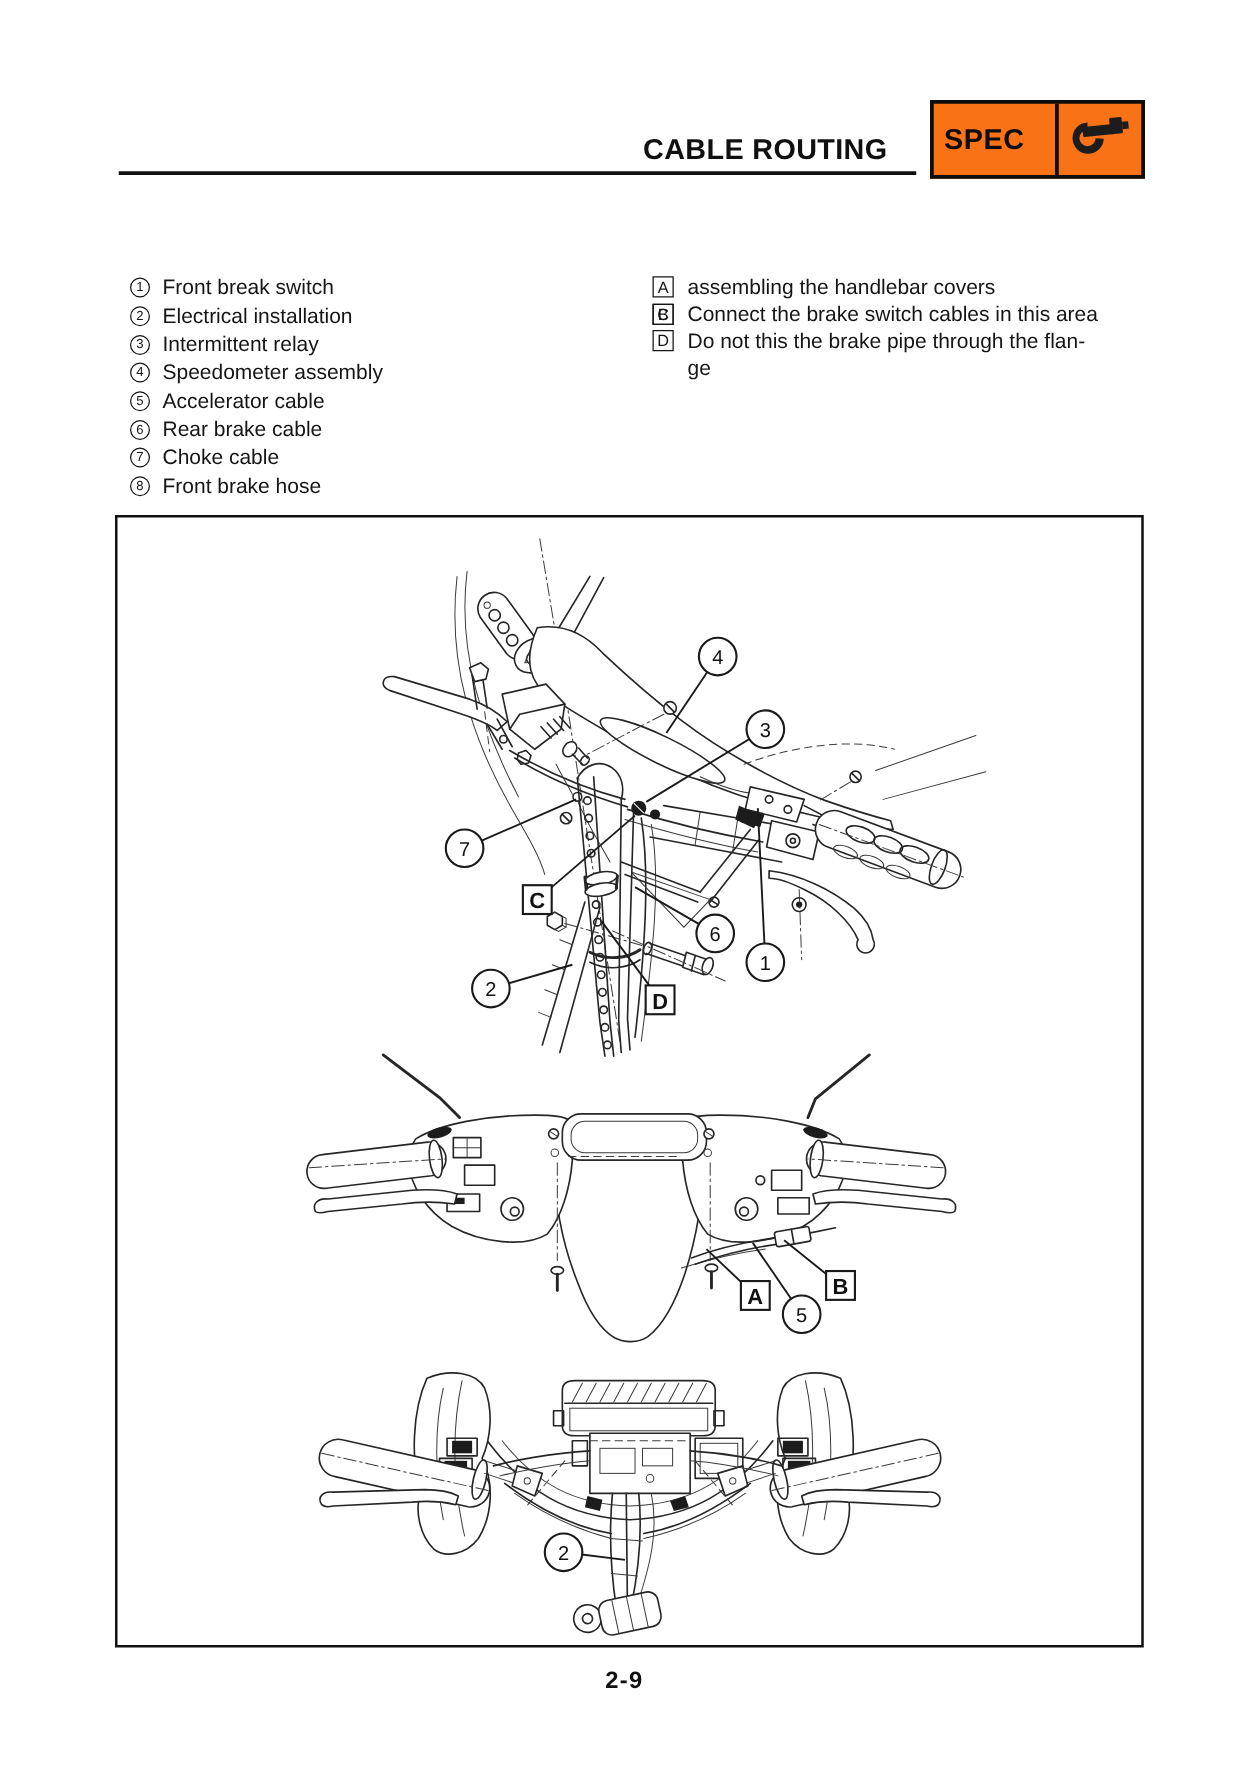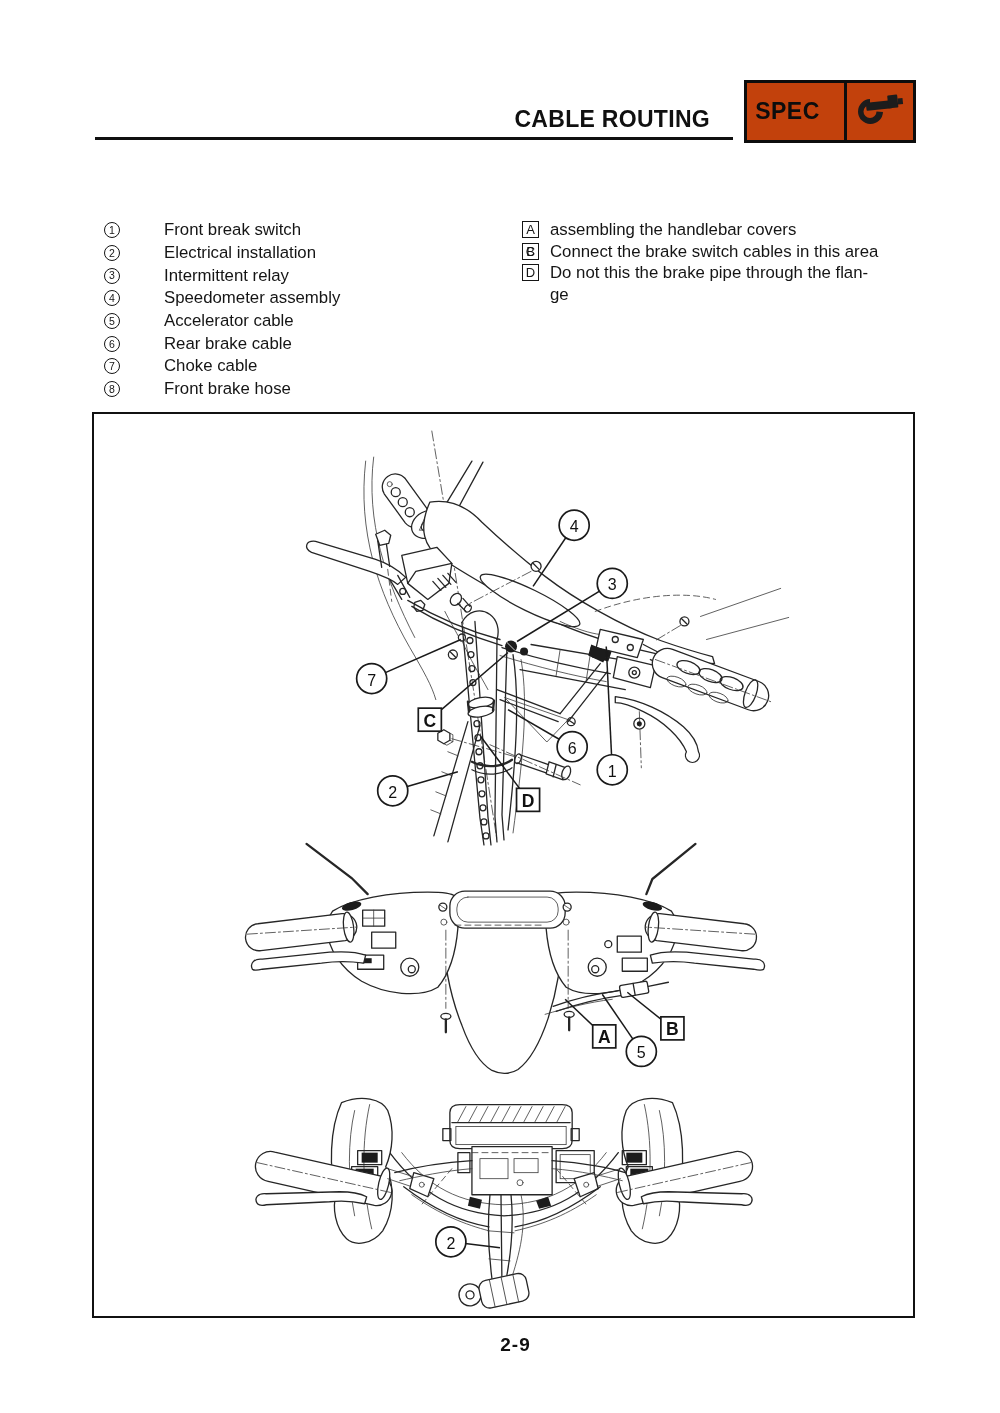--- a/index.html
+++ b/index.html
@@ -9,50 +9,50 @@
     font-family:"Liberation Sans","DejaVu Sans",sans-serif;color:#151515;
   }
   
   .title{
     position:absolute;left:95px;top:106px;width:615px;
     font-size:23px;font-weight:bold;text-align:right;letter-spacing:.3px;color:#101010;
   }
   .title-rule{position:absolute;left:95px;top:137px;width:638px;height:3px;background:#101010;}
   .spec-box{
     position:absolute;left:744px;top:80px;width:172px;height:63px;
-    border:3px solid #0d0d0d;box-sizing:border-box;display:flex;align-items:stretch;background:#c2410c;gap:16px;
+    border:3px solid #0d0d0d;box-sizing:border-box;display:flex;align-items:stretch;background:#f97316;gap:16px;
   }
   .spec-label{flex:1;display:flex;align-items:center;justify-content:center;
     font-size:23px;font-weight:bold;letter-spacing:.5px;color:#0d0d0d;}
   .spec-icon-cell{width:66px;border-left:3px solid #0d0d0d;display:flex;align-items:center;justify-content:center;}
   
   .parts-list{position:absolute;left:104px;top:219px;}
   .part-row{display:flex;align-items:center;height:22.7px;}
   .num-circle{
     width:16px;height:16px;border:1.4px solid #151515;border-radius:50%;
     display:inline-flex;align-items:center;justify-content:center;
     font-size:10.5px;line-height:1;margin-right:10px;flex:0 0 auto;box-sizing:border-box;
   }
-  .part-label{font-size:16.8px;white-space:nowrap;margin-left:34px;}
+  .part-label{font-size:16.8px;white-space:nowrap;}
   .notes-list{position:absolute;left:522px;top:219px;width:394px;}
   .note-item{position:relative;padding-left:28px;}
   .letter-box{
     position:absolute;left:0;top:2px;width:17px;height:17px;border:1.5px solid #151515;
     display:flex;align-items:center;justify-content:center;font-size:13px;line-height:1;box-sizing:border-box;
   }
   .note-line{font-size:16.8px;line-height:21.7px;}
   .note-line.jfy{text-align:justify;text-align-last:justify;}
   
   .figure-box{
     position:absolute;left:92px;top:412px;width:823px;height:906px;
     border:2.6px solid #111;box-sizing:border-box;background:#fff;
   }
   .figure-box svg{position:absolute;left:0;top:0;width:100%;height:100%;}
   .page-number{
-    position:absolute;left:104px;top:1334px;width:823px;text-align:center;
+    position:absolute;left:88px;top:1334px;width:823px;text-align:center;
     font-size:19px;font-weight:bold;letter-spacing:1px;color:#101010;
   }
   
   .ln{fill:none;stroke:#262626;stroke-width:1.3;stroke-linecap:round;stroke-linejoin:round;}
   .lnw{fill:#ffffff;stroke:#262626;stroke-width:1.3;stroke-linecap:round;stroke-linejoin:round;}
   .thin{fill:none;stroke:#3a3a3a;stroke-width:.8;stroke-linecap:round;}
   .thk{fill:none;stroke:#262626;stroke-width:2.3;stroke-linecap:round;}
   .dsh{stroke-dasharray:6 4;}
   .dd{stroke-dasharray:10 3 2 3;}
   .blk{fill:#1c1c1c;stroke:none;}

